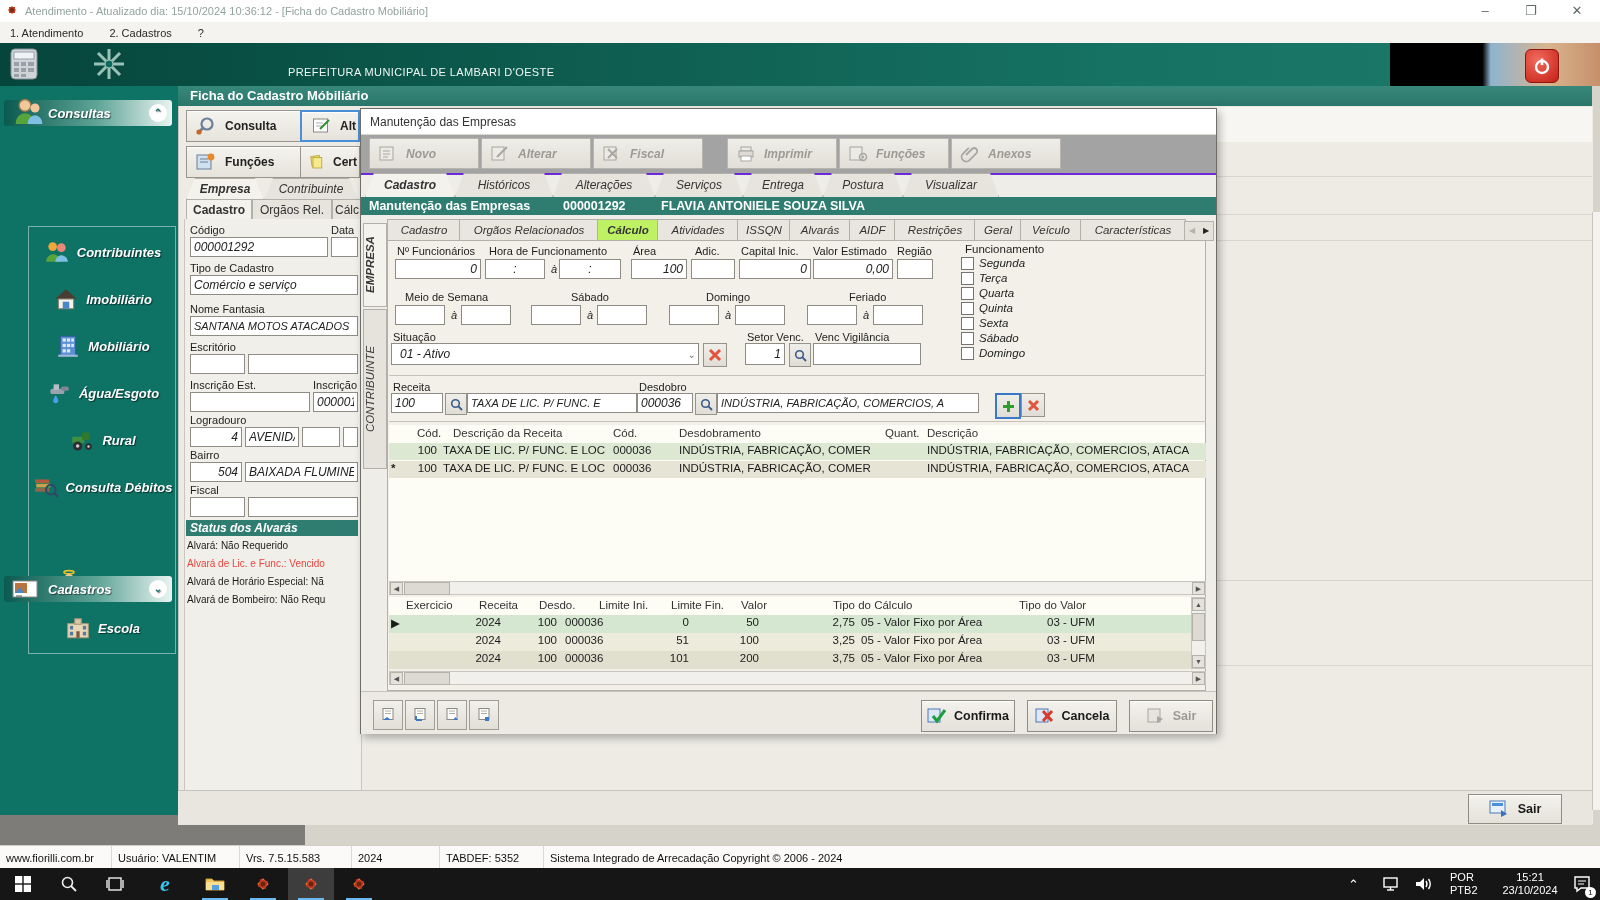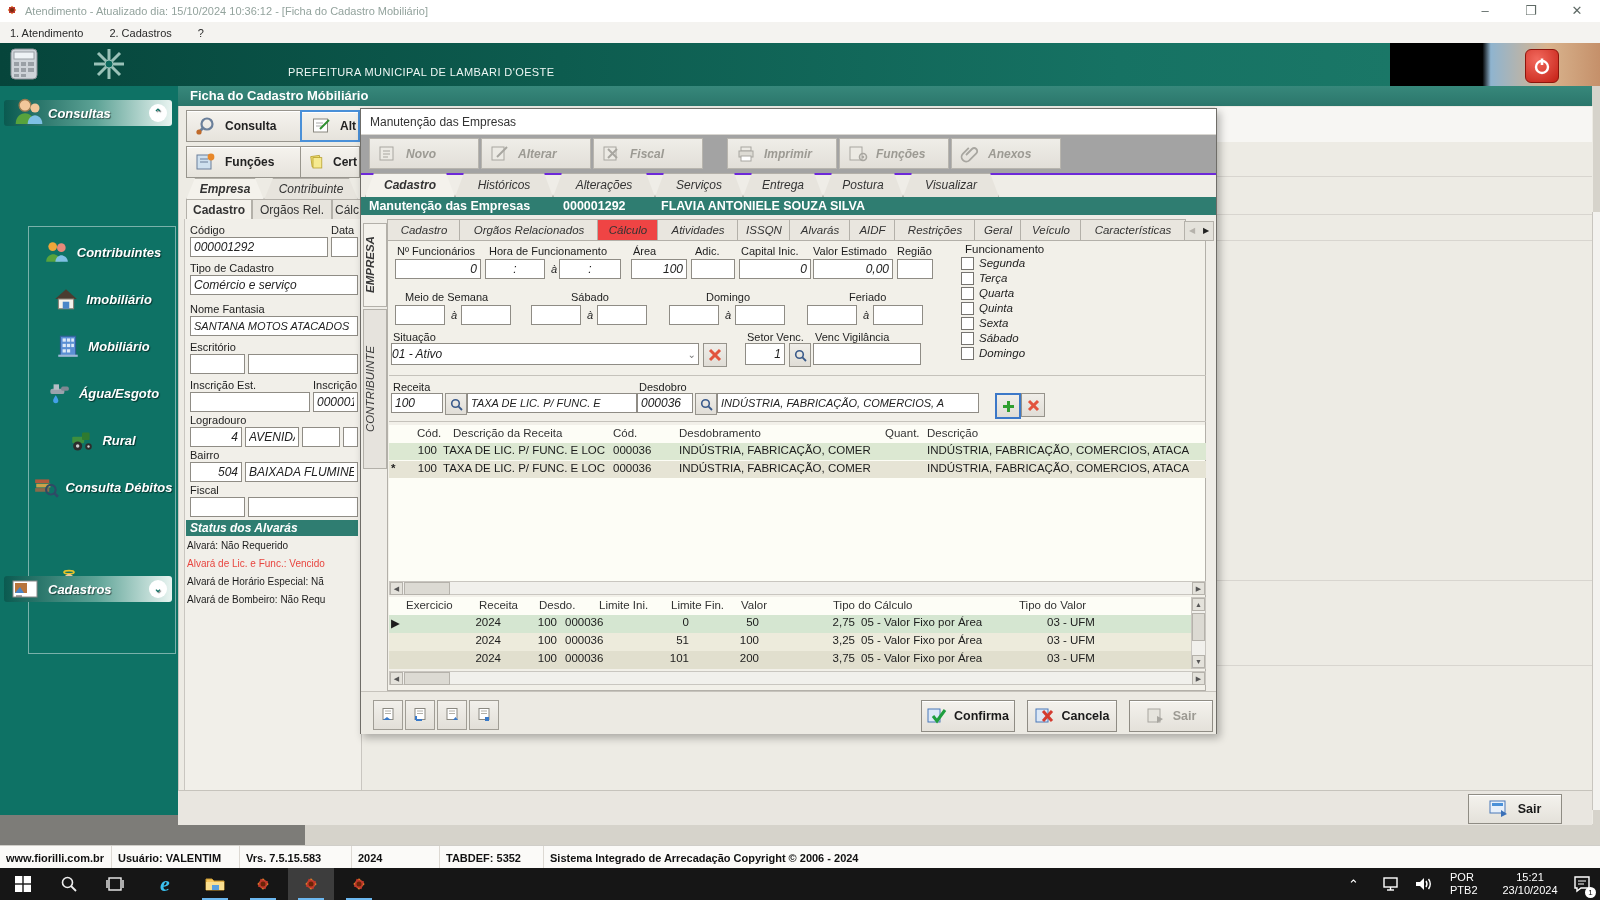--- a/index.html
+++ b/index.html
@@ -51,40 +51,40 @@
   
   #dialog{position:absolute;left:360px;top:108px;width:855px;height:624px;background:#efede7;border:1px solid #6f6d68;box-shadow:3px 4px 8px rgba(0,0,0,.28)}
   #dlg-title{position:absolute;left:0;top:0;width:100%;height:26px;background:#fff;border-bottom:1px solid #d8d6d1;font-size:12px;color:#333;line-height:26px;padding-left:9px;box-sizing:border-box}
   #dlg-toolbar{position:absolute;left:0;top:26px;width:100%;height:38px;background:#a3a3a3;border-bottom:2px solid #6d28d9}
   .tb-btn{position:absolute;top:3px;width:110px;height:31px;background:linear-gradient(#efede8,#e2dfd8);border:1px solid #b8b5ae;display:flex;align-items:center;gap:8px;padding-left:8px;box-sizing:border-box;color:#9c9a93;font-weight:bold;font-style:italic;font-size:12px}
   .dtab{position:absolute;top:0;height:23px;line-height:23px}
   #dlg-band{position:absolute;left:0;top:88px;width:100%;height:18px;background:#2f7d71;color:#fff;font-weight:bold;font-size:12.5px;line-height:18px}
   .vtab{position:absolute;left:2px;width:22px;writing-mode:vertical-rl;transform:rotate(180deg);text-align:center;font-size:11.5px;font-style:italic;border:1px solid #b3b0a9;background:#e6e3dd;color:#3a3a3a;cursor:pointer}
   .vtab.active{background:#f4f2ec;font-weight:bold}
   .itab{position:absolute;top:110px;height:21px;line-height:21px;font-style:italic;font-size:11.5px;color:#333;background:#e9e6df;border:1px solid #b3b0a9;text-align:center;border-bottom:1px solid #b3b0a9;cursor:pointer;overflow:hidden;white-space:nowrap}
-  .itab.active{background:#ef4444;font-weight:normal;border-bottom:6px solid #404040}
+  .itab.active{background:#bef264;font-weight:bold;border-bottom:6px solid #404040}
   #dlg-content{position:absolute;left:26px;top:131px;width:819px;height:451px;background:#f2f0e9;border:1px solid #b3b0a9;box-sizing:border-box}
   .chk{position:absolute;width:11px;height:11px;background:#fff;border:1px solid #767470}
   .chk-lbl{position:absolute;font-size:11.5px;font-style:italic;color:#222;white-space:nowrap}
   .mini-btn{position:absolute;width:20px;height:20px;background:linear-gradient(#f0eee9,#e0ddd6);border:1px solid #96938b;display:flex;align-items:center;justify-content:center;cursor:pointer}
-  .combo{position:absolute;height:22px;background:#fff;border:1px solid #8f8c85;font-style:italic;font-size:12px;display:flex;align-items:center;padding-left:0;box-sizing:border-box}
+  .combo{position:absolute;height:22px;background:#fff;border:1px solid #8f8c85;font-style:italic;font-size:12px;display:flex;align-items:center;padding-left:8px;box-sizing:border-box}
   .combo .arr{position:absolute;right:2px;color:#777;font-size:10px;font-style:normal}
   .thead{position:absolute;font-size:11.5px;color:#333;white-space:nowrap}
   .trow{position:absolute;left:28px;width:817px;height:17px;overflow:hidden}
   .tcell{position:absolute;top:1px;font-size:11.5px;white-space:nowrap;overflow:hidden;color:#1c1c1c}
   .tcell.r{text-align:right}
   .scrollbar{position:absolute;background:#f1f0ec;border:1px solid #c9c6c0;box-sizing:border-box}
   .sb-arrow{position:absolute;width:13px;height:13px;background:#e4e2db;border:1px solid #b5b2ab;font-size:7px;color:#555;text-align:center;line-height:12px;box-sizing:border-box;cursor:pointer}
   .sb-thumb{position:absolute;background:#dcdad3;border:1px solid #b5b2ab;box-sizing:border-box;cursor:pointer}
   #dlg-bottom{position:absolute;left:0;top:582px;width:100%;height:42px;background:#eceae3;border-top:1px solid #c6c3bc}
   .nav-btn{position:absolute;top:8px;width:28px;height:28px;background:linear-gradient(#f2f0eb,#e2dfd8);border:1px solid #a09d95;display:flex;align-items:center;justify-content:center;cursor:pointer}
   .act-btn{position:absolute;top:8px;height:30px;background:linear-gradient(#f4f2ed,#e4e1da);border:1px solid #8f8c84;box-shadow:inset 0 1px 0 #fff;display:flex;align-items:center;justify-content:center;gap:7px;font-weight:bold;font-size:12.5px;color:#1a1a1a;cursor:pointer}
   .act-btn.disabled{color:#9c9a93}
   
-  #statusbar{position:absolute;left:0;top:845px;width:1600px;height:23px;background:#fbfaf8;border-top:1px solid #d0cec9;display:flex;align-items:flex-start;font-size:11px;font-weight:bold;color:#111}
+  #statusbar{position:absolute;left:0;top:845px;width:1600px;height:23px;background:#fbfaf8;border-top:1px solid #d0cec9;display:flex;align-items:flex-start;font-size:11px;font-weight:normal;color:#111}
   #statusbar .seg{height:100%;display:flex;align-items:center;padding-left:6px;border-right:1px solid #ddd9d3;box-sizing:border-box;white-space:nowrap}
   
   #taskbar{position:absolute;left:0;top:868px;width:1600px;height:32px;background:#161616}
   .tk-slot{position:absolute;top:0;width:46px;height:32px;display:flex;align-items:center;justify-content:center;cursor:pointer}
   .tk-slot.active{background:#3d3d3d}
   .tk-underline{position:absolute;bottom:0;left:10px;width:26px;height:2px;background:#6cb8f0}
   .tray{position:absolute;top:0;height:32px;display:flex;align-items:center;color:#fff;font-size:11px}
 </style>
 </head>
 <body>
@@ -230,20 +230,34 @@
   </div>
   <div class="side-item" style="top:475px">
     <svg width="28" height="26" viewBox="0 0 24 24">
         <ellipse cx="12" cy="4" rx="4.6" ry="1.5" fill="none" stroke="#e8c42a" stroke-width="1.6"></ellipse>
         <circle cx="12" cy="9.5" r="4" fill="#f2c79a"></circle>
         <path d="M4 14q4-3 6 2l-2 5q-4-2-4-7z" fill="#f2f2f2"></path>
         <path d="M20 14q-4-3-6 2l2 5q4-2 4-7z" fill="#f2f2f2"></path>
         <path d="M9 21l3-8 3 8z" fill="#ffffff" stroke="#d8d8d8"></path>
       </svg>
     <span>Cemitério</span>
+  </div>
+  <div class="side-item" style="top:522px">
+    <svg width="28" height="26" viewBox="0 0 24 24">
+        <rect x="2.5" y="8" width="19" height="13" fill="#e8d8b8" stroke="#a89878"></rect>
+        <rect x="9" y="3.5" width="6" height="5" fill="#d8c8a8" stroke="#a89878"></rect>
+        <g fill="#5a7a9a">
+          <rect x="4.5" y="10" width="3" height="3.4"></rect>
+          <rect x="16.5" y="10" width="3" height="3.4"></rect>
+          <rect x="4.5" y="15.5" width="3" height="3.4"></rect>
+          <rect x="16.5" y="15.5" width="3" height="3.4"></rect>
+        </g>
+        <rect x="10.5" y="15" width="3" height="6" fill="#7a5a3a"></rect>
+      </svg>
+    <span>Escola</span>
   </div>
 
   <div class="side-head" style="top:490px;top:490px" id="cadastros-head">
     <span class="hicon" style="top:4px">
       <svg width="26" height="20" viewBox="0 0 26 20">
           <rect x="1" y="1" width="24" height="16" fill="#fff" stroke="#888"></rect>
           <rect x="3" y="3" width="12" height="10" fill="#b8743c"></rect>
           <polygon points="3,13 8,7 12,13" fill="#4a86c8"></polygon>
           <line x1="4" y1="16" x2="10" y2="16" stroke="#555"></line>
         </svg>

